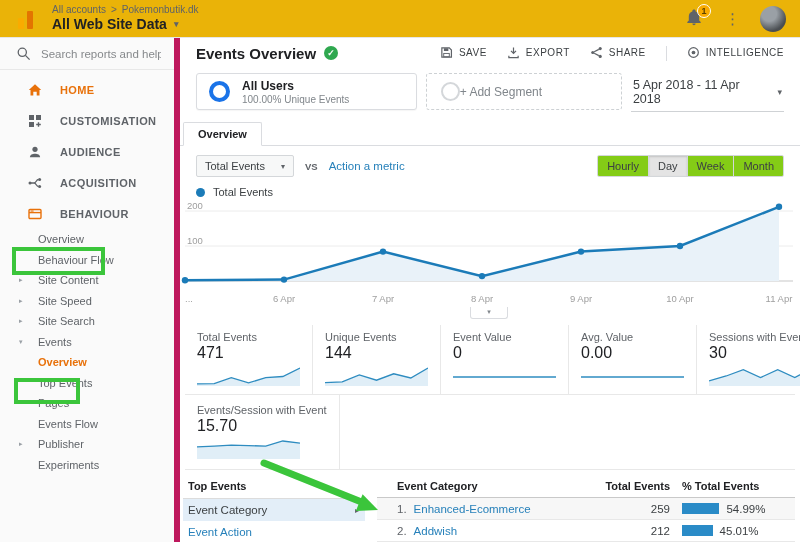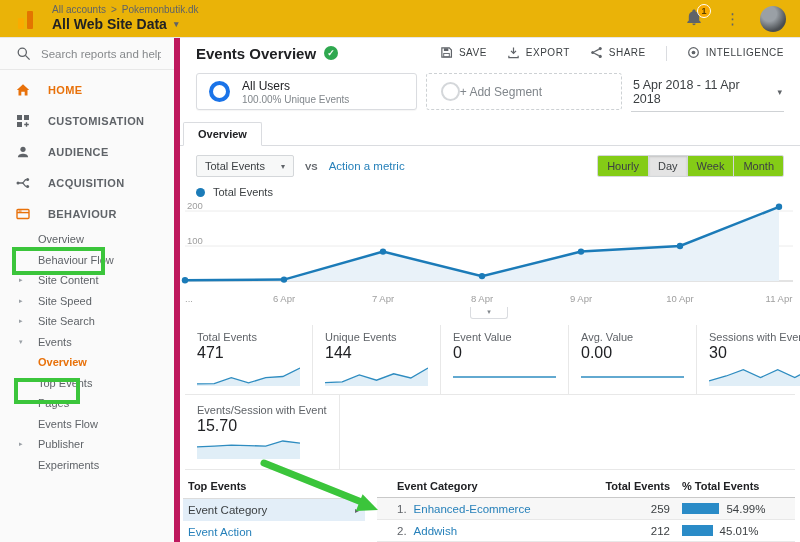--- a/index.html
+++ b/index.html
@@ -20,42 +20,42 @@
   .badge { position:absolute; top:-5px; right:-6px; min-width:14px; height:14px; border-radius:8px; background:#f9ab00; color:#5c4200; font-size:9px; font-weight:bold; display:flex; align-items:center; justify-content:center; border:1px solid #fff; }
   .kebab { font-size:15px; color:#5f6368; cursor:pointer; letter-spacing:0; }
   .avatar { width:26px; height:26px; border-radius:50%; background:radial-gradient(circle at 35% 30%, #9aa0a6 0 30%, #4a4e52 70%); cursor:pointer; }
 
   
   .sidebar { position:absolute; left:0; top:38px; width:180px; bottom:0; background:#fafafa; border-right:6px solid #be185d; }
   .search-row { height:32px; display:flex; align-items:center; gap:10px; padding-left:16px; border-bottom:1px solid #e8e8e8; }
   .search-row input { border:none; outline:none; background:transparent; font-family:inherit; font-size:11.5px; color:#5f6368; width:120px; }
   .search-row input::placeholder { color:#86898c; }
   nav { padding-top:4px; }
-  .nav-main { height:31px; display:flex; align-items:center; gap:16px; padding-left:14px; font-size:11px; font-weight:bold; letter-spacing:.4px; color:#5f6368; cursor:pointer; }
+  .nav-main { height:31px; display:flex; align-items:center; gap:16px; padding-left:26px; font-size:11px; font-weight:bold; letter-spacing:.4px; color:#5f6368; cursor:pointer; }
   .nav-main.active { color:#e8710a; }
   .icon18 { width:18px; display:flex; justify-content:center; align-items:center; }
   .section-label { font-size:11px; color:#84878a; padding:9px 0 5px 14px; }
   .nav-sub { height:20.5px; display:flex; align-items:center; padding-left:38px; font-size:11px; color:#5f6368; position:relative; cursor:pointer; }
   .nav-sub .tri { position:absolute; left:19px; font-size:7px; color:#9aa0a6; }
   .nav-sub.active { color:#e8710a; font-weight:bold; }
   .conversions { margin-top:4px; }
 
   
   .main { position:absolute; left:180px; top:38px; right:0; bottom:0; background:#fff; overflow:hidden; }
   .report-header { height:30px; display:flex; align-items:center; padding:0 16px; }
   .report-title { font-size:15px; font-weight:bold; color:#202124; }
   .check-badge { width:14px; height:14px; border-radius:50%; background:#2fa84f; color:#fff; font-size:9px; font-weight:bold; display:inline-flex; align-items:center; justify-content:center; margin-left:8px; }
   .actions { margin-left:auto; display:flex; align-items:flex-start; gap:20px; }
   .action { display:flex; align-items:center; gap:6px; font-size:10px; letter-spacing:.5px; color:#3c4043; cursor:pointer; }
   .vdivider { width:1px; height:15px; background:#dadce0; }
 
   .segment-band { display:flex; align-items:flex-start; padding:5px 16px 8px; gap:9px; }
   .seg-card { width:224px; height:37px; border:1px solid #dadce0; border-radius:3px; background:#fff; display:flex; align-items:center; gap:12px; padding:0 12px; box-shadow:0 1px 1px rgba(0,0,0,.04); cursor:pointer; }
   .seg-ring { width:21px; height:21px; border-radius:50%; border:4px solid #1a73e8; flex:none; }
-  .seg-title { font-size:12px; font-weight:normal; color:#202124; line-height:1.25; }
+  .seg-title { font-size:12px; font-weight:bold; color:#202124; line-height:1.25; }
   .seg-sub { font-size:10px; color:#80868b; }
   .add-card { width:199px; height:37px; border:1px dashed #cdd1d4; border-radius:3px; display:flex; align-items:center; gap:0; padding:0 14px; color:#80868b; font-size:12px; cursor:pointer; }
   .add-ring { width:19px; height:19px; border-radius:50%; border:2px solid #d4d7da; flex:none; }
   .date-box { margin-left:auto; margin-top:5px; display:flex; align-items:center; gap:9px; font-size:12.5px; color:#3c4043; border-bottom:1px solid #cfd2d5; padding:0 2px 5px; cursor:pointer; }
   .date-box .caret { font-size:9px; color:#5f6368; }
 
   .tab-row { display:flex; padding-left:3px; border-bottom:1px solid #dadce0; margin-top:2px; }
   .tab { background:#fff; border:1px solid #dadce0; border-bottom:1px solid #fff; margin-bottom:-1px; border-radius:2px 2px 0 0; padding:5px 14px; font-size:11px; font-weight:bold; color:#202124; cursor:pointer; }
 
   .controls { display:flex; align-items:center; gap:11px; padding:9px 16px 2px; }

